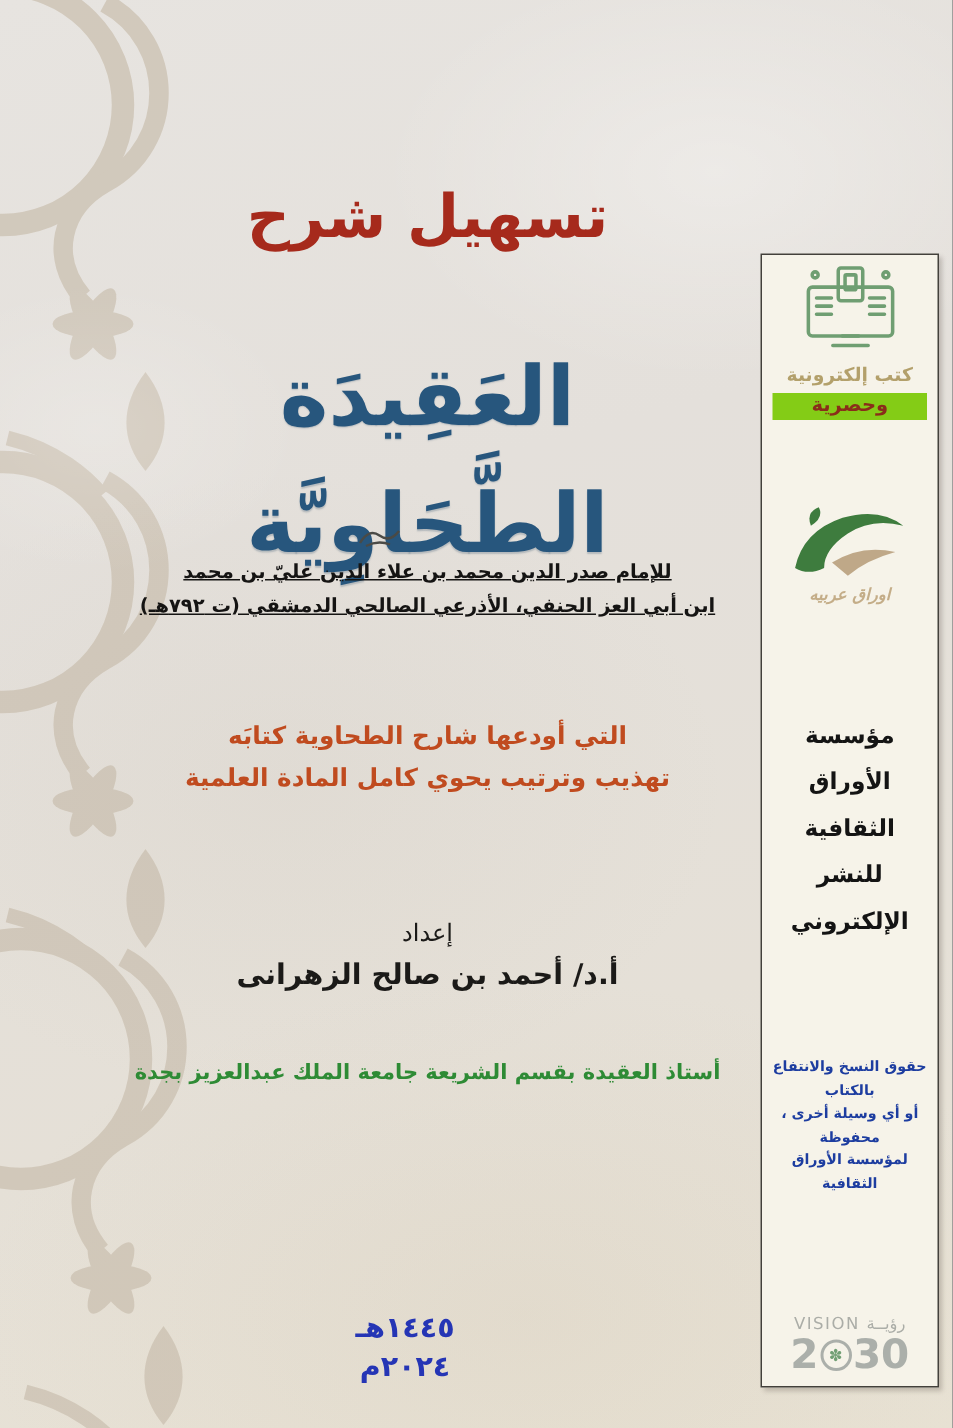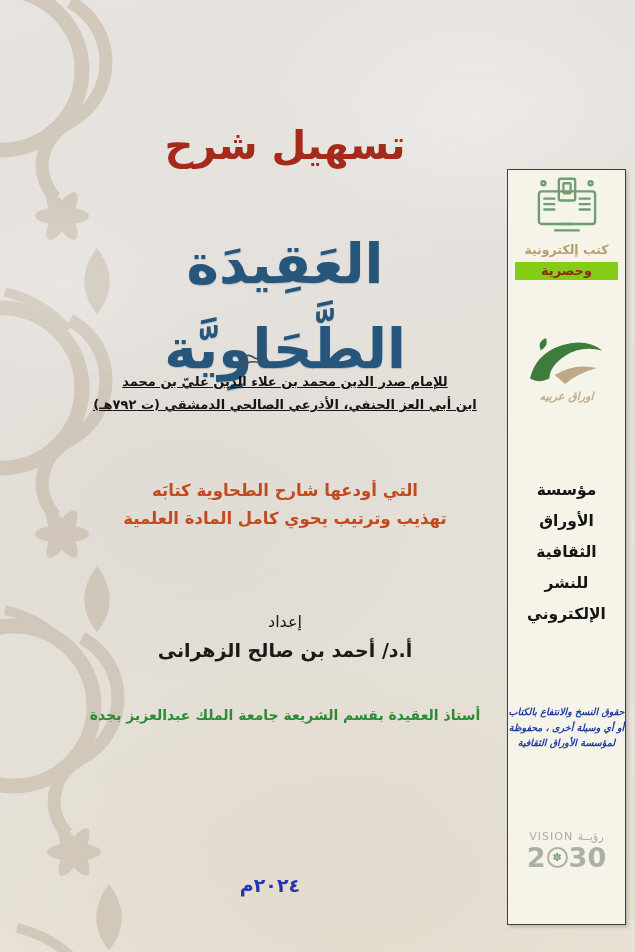--- a/index.html
+++ b/index.html
@@ -83,21 +83,21 @@
   .awraq-logo { margin-top:56px; }
   .awraq-label { margin-top:0px; font-size:11px; font-weight:bold; color:#c4ad88;font-style:italic; }
   .foundation {
     margin-top:72px;
     font-size:15.5px; font-weight:bold;
     color:#141414; line-height:31px;
   }
   .copyright {
     margin-top:74px;
     font-size:9.5px; font-weight:bold;
-    color:#1d3da0; line-height:15.5px;font-style:italic;
+    color:#1d3da0; line-height:15.5px;
   }
   .vision { margin-top:80px; opacity:0.72; line-height:1; }
   .v-row1 { font-size:11px; color:#8f938f; letter-spacing:1px; }
   .v-row1 .v-ar { letter-spacing:0; }
   .v-row2 { font-size:27px; font-weight:bold; color:#8f9693; margin-top:2px; display:flex; align-items:center; justify-content:center; gap:1px; }
   .v-emblem {
     display:inline-flex; width:21px; height:21px;
     border:2.5px solid #8f9693; border-radius:50%;
     align-items:center; justify-content:center;
     font-size:11px; color:#3f7f48; font-weight:bold;
@@ -148,20 +148,21 @@
       <div>تهذيب وترتيب يحوي كامل المادة العلمية</div>
     </div>
 
     <div class="prepared-label">إعداد</div>
 
     <div class="preparer-name">أ.د/ أحمد بن صالح الزهرانى</div>
 
     <div class="preparer-title">أستاذ العقيدة بقسم الشريعة جامعة الملك عبدالعزيز  بجدة</div>
 
     <div class="dates">
+      <div>١٤٤٥هـ</div>
       <div>٢٠٢٤م</div>
     </div>
   </div>
 
   <aside class="sidebar" dir="rtl">
 
     <div class="ebook-logo">
       <svg width="74" height="58" viewBox="0 0 80 64" fill="none" stroke="#6f9e72" stroke-width="2.6" stroke-linecap="round">
         <circle cx="14" cy="8" r="2.2"></circle>
         <circle cx="66" cy="8" r="2.2"></circle>

